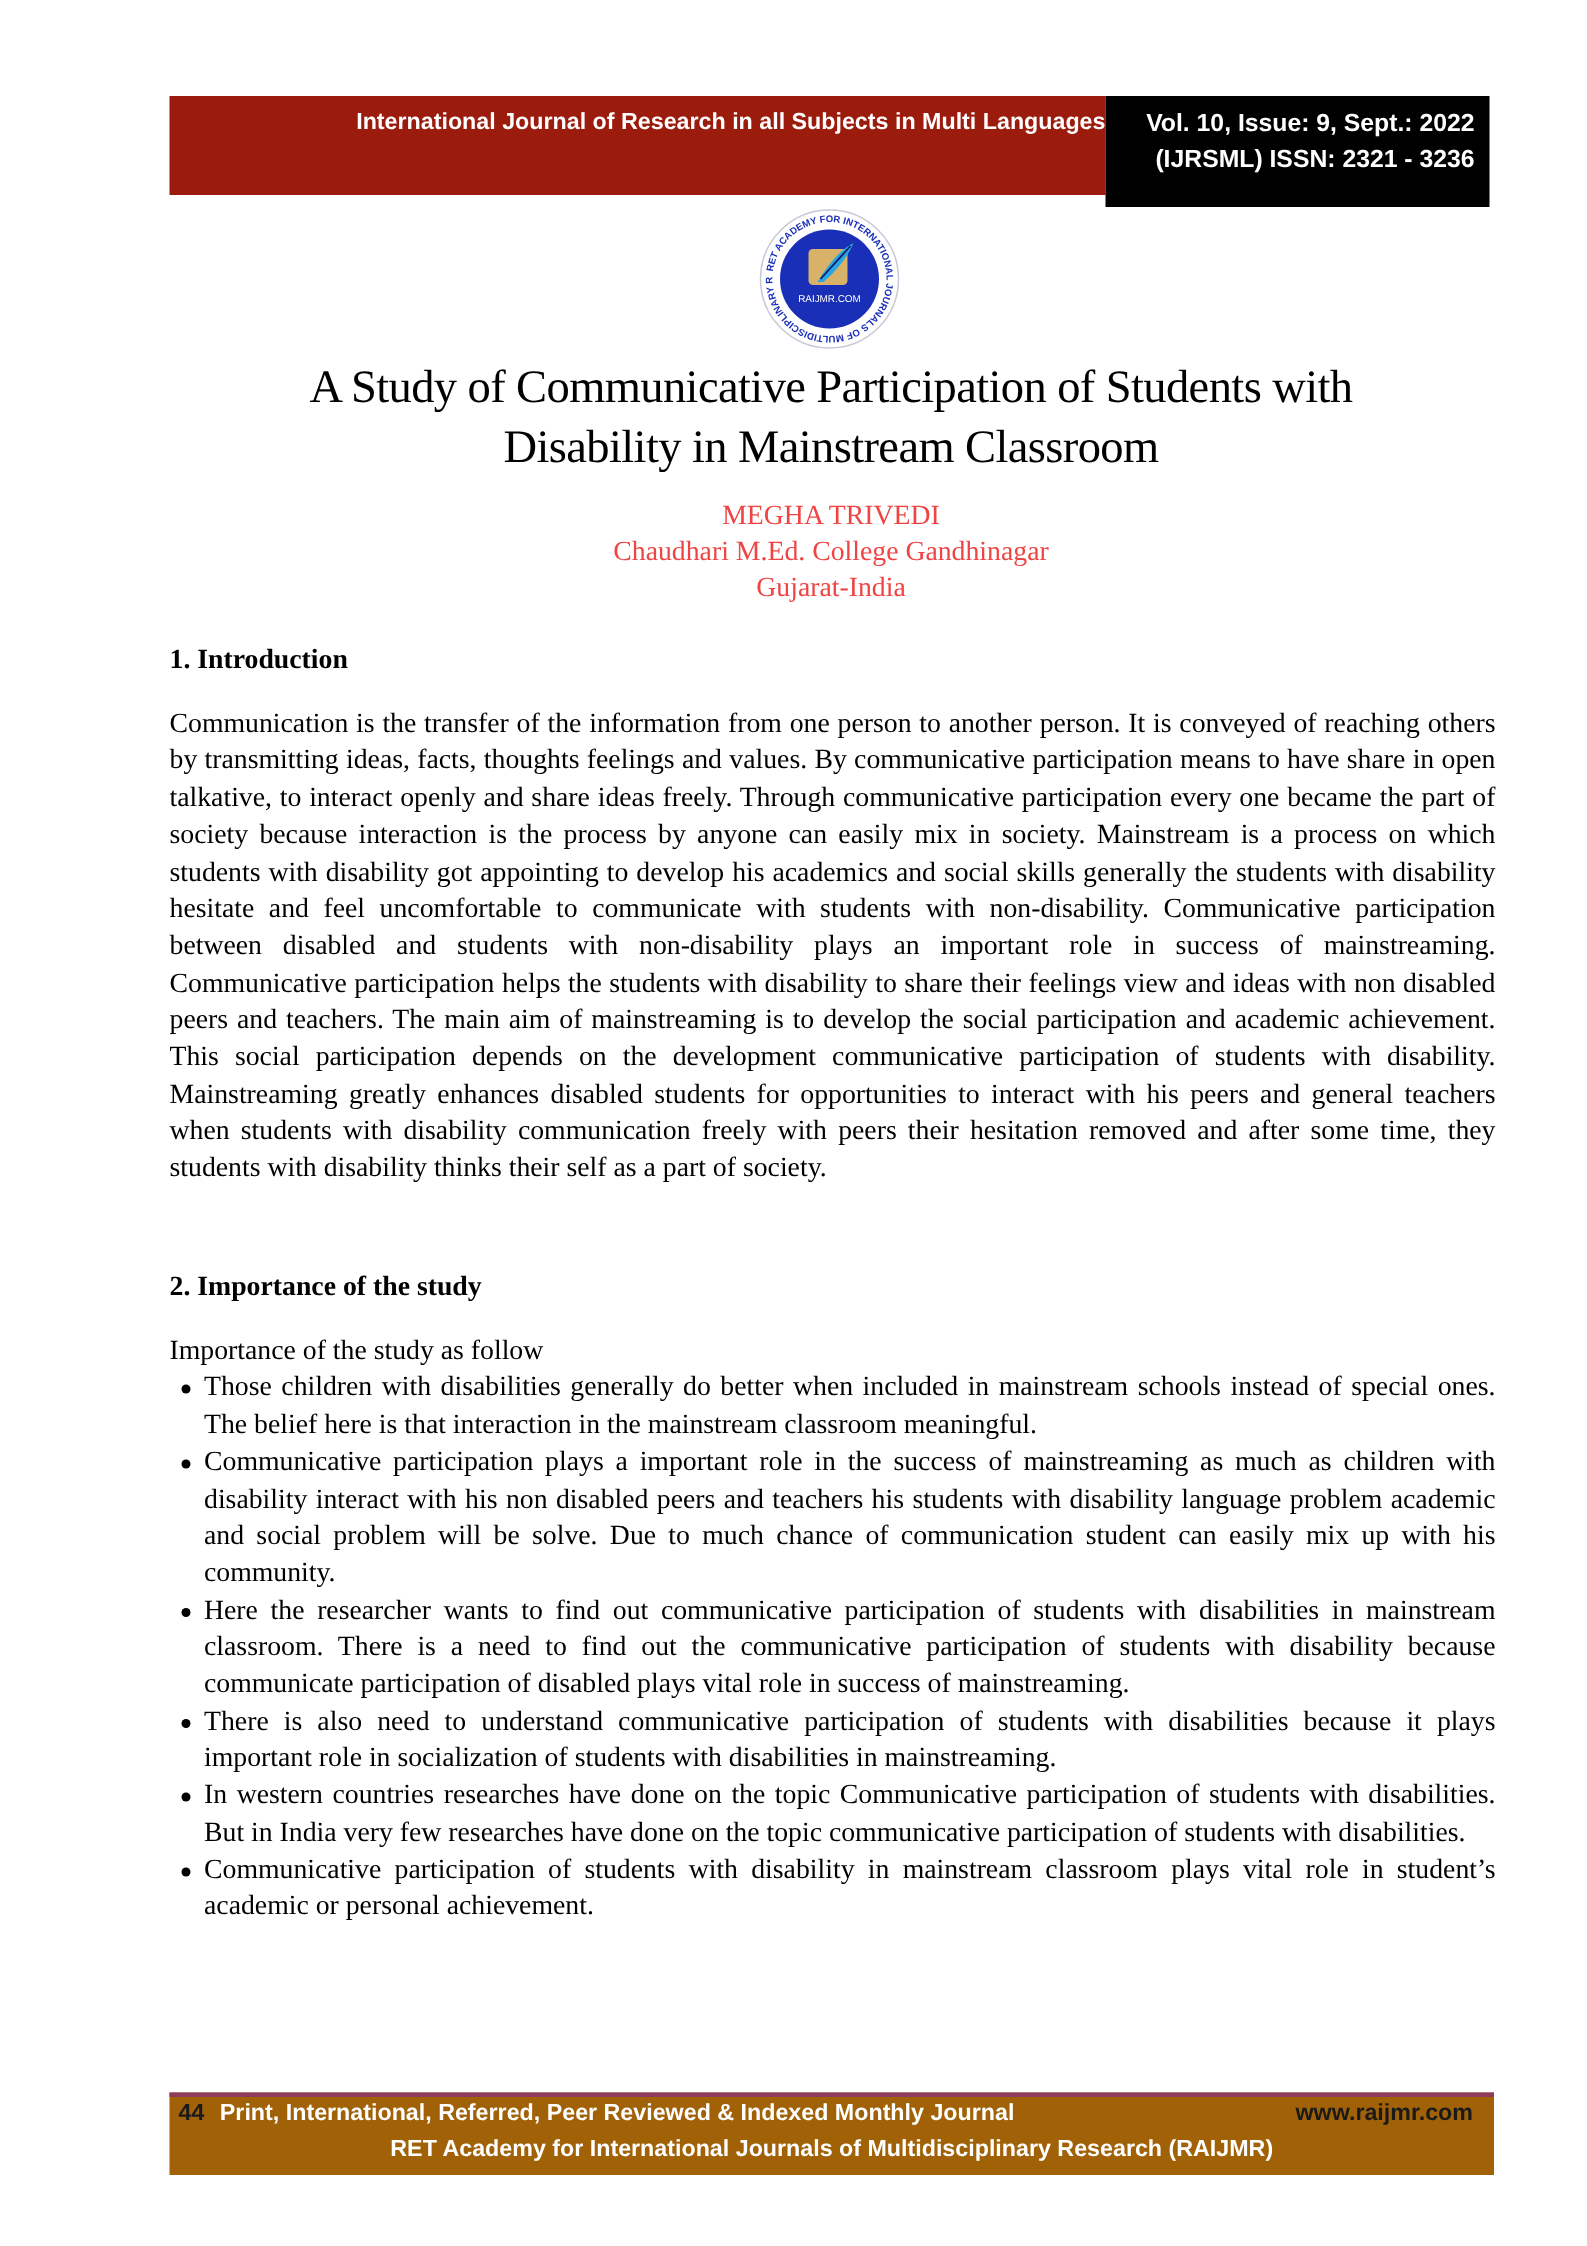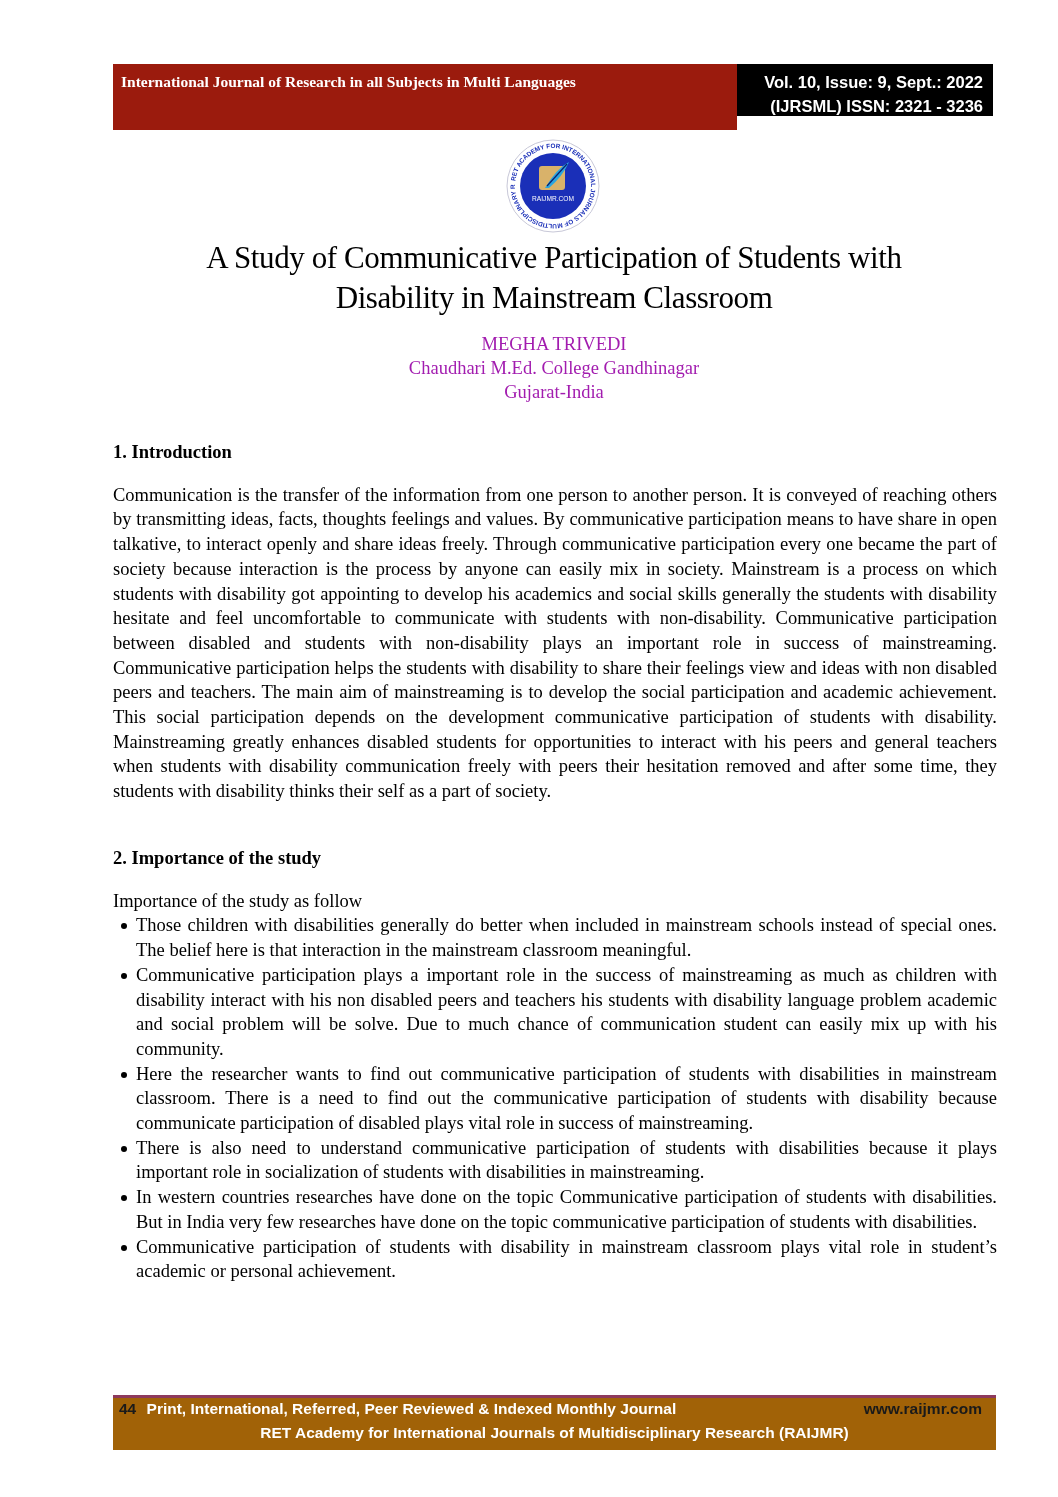--- a/index.html
+++ b/index.html
@@ -1,37 +1,37 @@
 <!DOCTYPE html>
 <html><head>
   <meta charset="utf-8">
   <style>
     html, body { margin: 0; padding: 0; background: #ffffff; }
     body { width: 1058px; height: 1497px; position: relative; overflow: hidden; }
     .page { position: absolute; left: 0; top: 0; width: 1058px; height: 1497px; background: #fff; }
 
     
     .hdr { position: absolute; top: 64px; left: 113px; width: 880px; height: 66px; display: flex; }
-    .hdr-left { background: #9b1b0d; width: 624px; height: 66px; color: #fff; font-family: Liberation Serif, serif; font-weight: bold; font-size: 15.5px; line-height: 24px; padding: 6px 0 0 8px; box-sizing: border-box; }
-    .hdr-right { background: #000; width: 256px; height: 52px; color: #fff; font-family: "Liberation Sans", sans-serif; font-weight: bold; font-size: 16.5px; line-height: 24px; padding: 6px 10px 0 0; box-sizing: border-box; text-align: right; }
+    .hdr-left { background: #9b1b0d; width: 624px; height: 66px; color: #fff; font-family: Liberation Sans, sans-serif; font-weight: bold; font-size: 15.5px; line-height: 24px; padding: 6px 0 0 8px; box-sizing: border-box; text-align: right; }
+    .hdr-right { background: #000; width: 256px; height: 74px; color: #fff; font-family: "Liberation Sans", sans-serif; font-weight: bold; font-size: 16.5px; line-height: 24px; padding: 6px 10px 0 0; box-sizing: border-box; text-align: right; }
     .hdr div span { display: block; white-space: nowrap; }
 
     
     .logo { position: absolute; left: 501px; top: 138px; width: 104px; height: 96px; }
 
     
     .title { position: absolute; top: 238px; left: 100px; width: 908px; text-align: center; font-family: "Liberation Serif", serif; font-weight: normal; font-size: 31px; line-height: 40px; color: #000; letter-spacing: -0.4px; }
-    .author { position: absolute; top: 332px; left: 100px; width: 908px; text-align: center; font-family: "Liberation Serif", serif; font-size: 18.5px; line-height: 24px; color: #a21caf; }
+    .author { position: absolute; top: 332px; left: 100px; width: 908px; text-align: center; font-family: "Liberation Serif", serif; font-size: 18.5px; line-height: 24px; color: #ef4444; }
     .author span { display: block; }
 
     
     .body { position: absolute; left: 113px; width: 884px; font-family: "Liberation Serif", serif; font-size: 18.5px; line-height: 24.7px; color: #000; }
     .h { font-weight: bold; display: block; }
     .p { text-align: justify; display: block; margin-top: 18px; }
-    .intro { top: 440px; }
+    .intro { top: 428px; }
     .imp { top: 846px; }
     ul.bullets { list-style: none; margin: 0; padding: 0; }
     ul.bullets li { position: relative; padding-left: 23px; text-align: justify; }
     ul.bullets li .dot { position: absolute; left: 8px; top: 10px; width: 6px; height: 6px; border-radius: 50%; background: #000; }
 
     
     .ftr { position: absolute; left: 113px; top: 1395px; width: 883px; height: 55px; background: #a16207; border-top: 3px solid #8e3a5d; box-sizing: border-box; font-family: "Liberation Sans", sans-serif; font-weight: bold; font-size: 15.5px; color: #fff; }
     .ftr .row1 { position: absolute; top: 2px; left: 6px; right: 14px; height: 22px; white-space: nowrap; }
     .ftr .pg { color: #1a1a1a; margin-right: 6px; }
     .ftr .url { position: absolute; right: 0; top: 0; color: #1a1a1a; }

